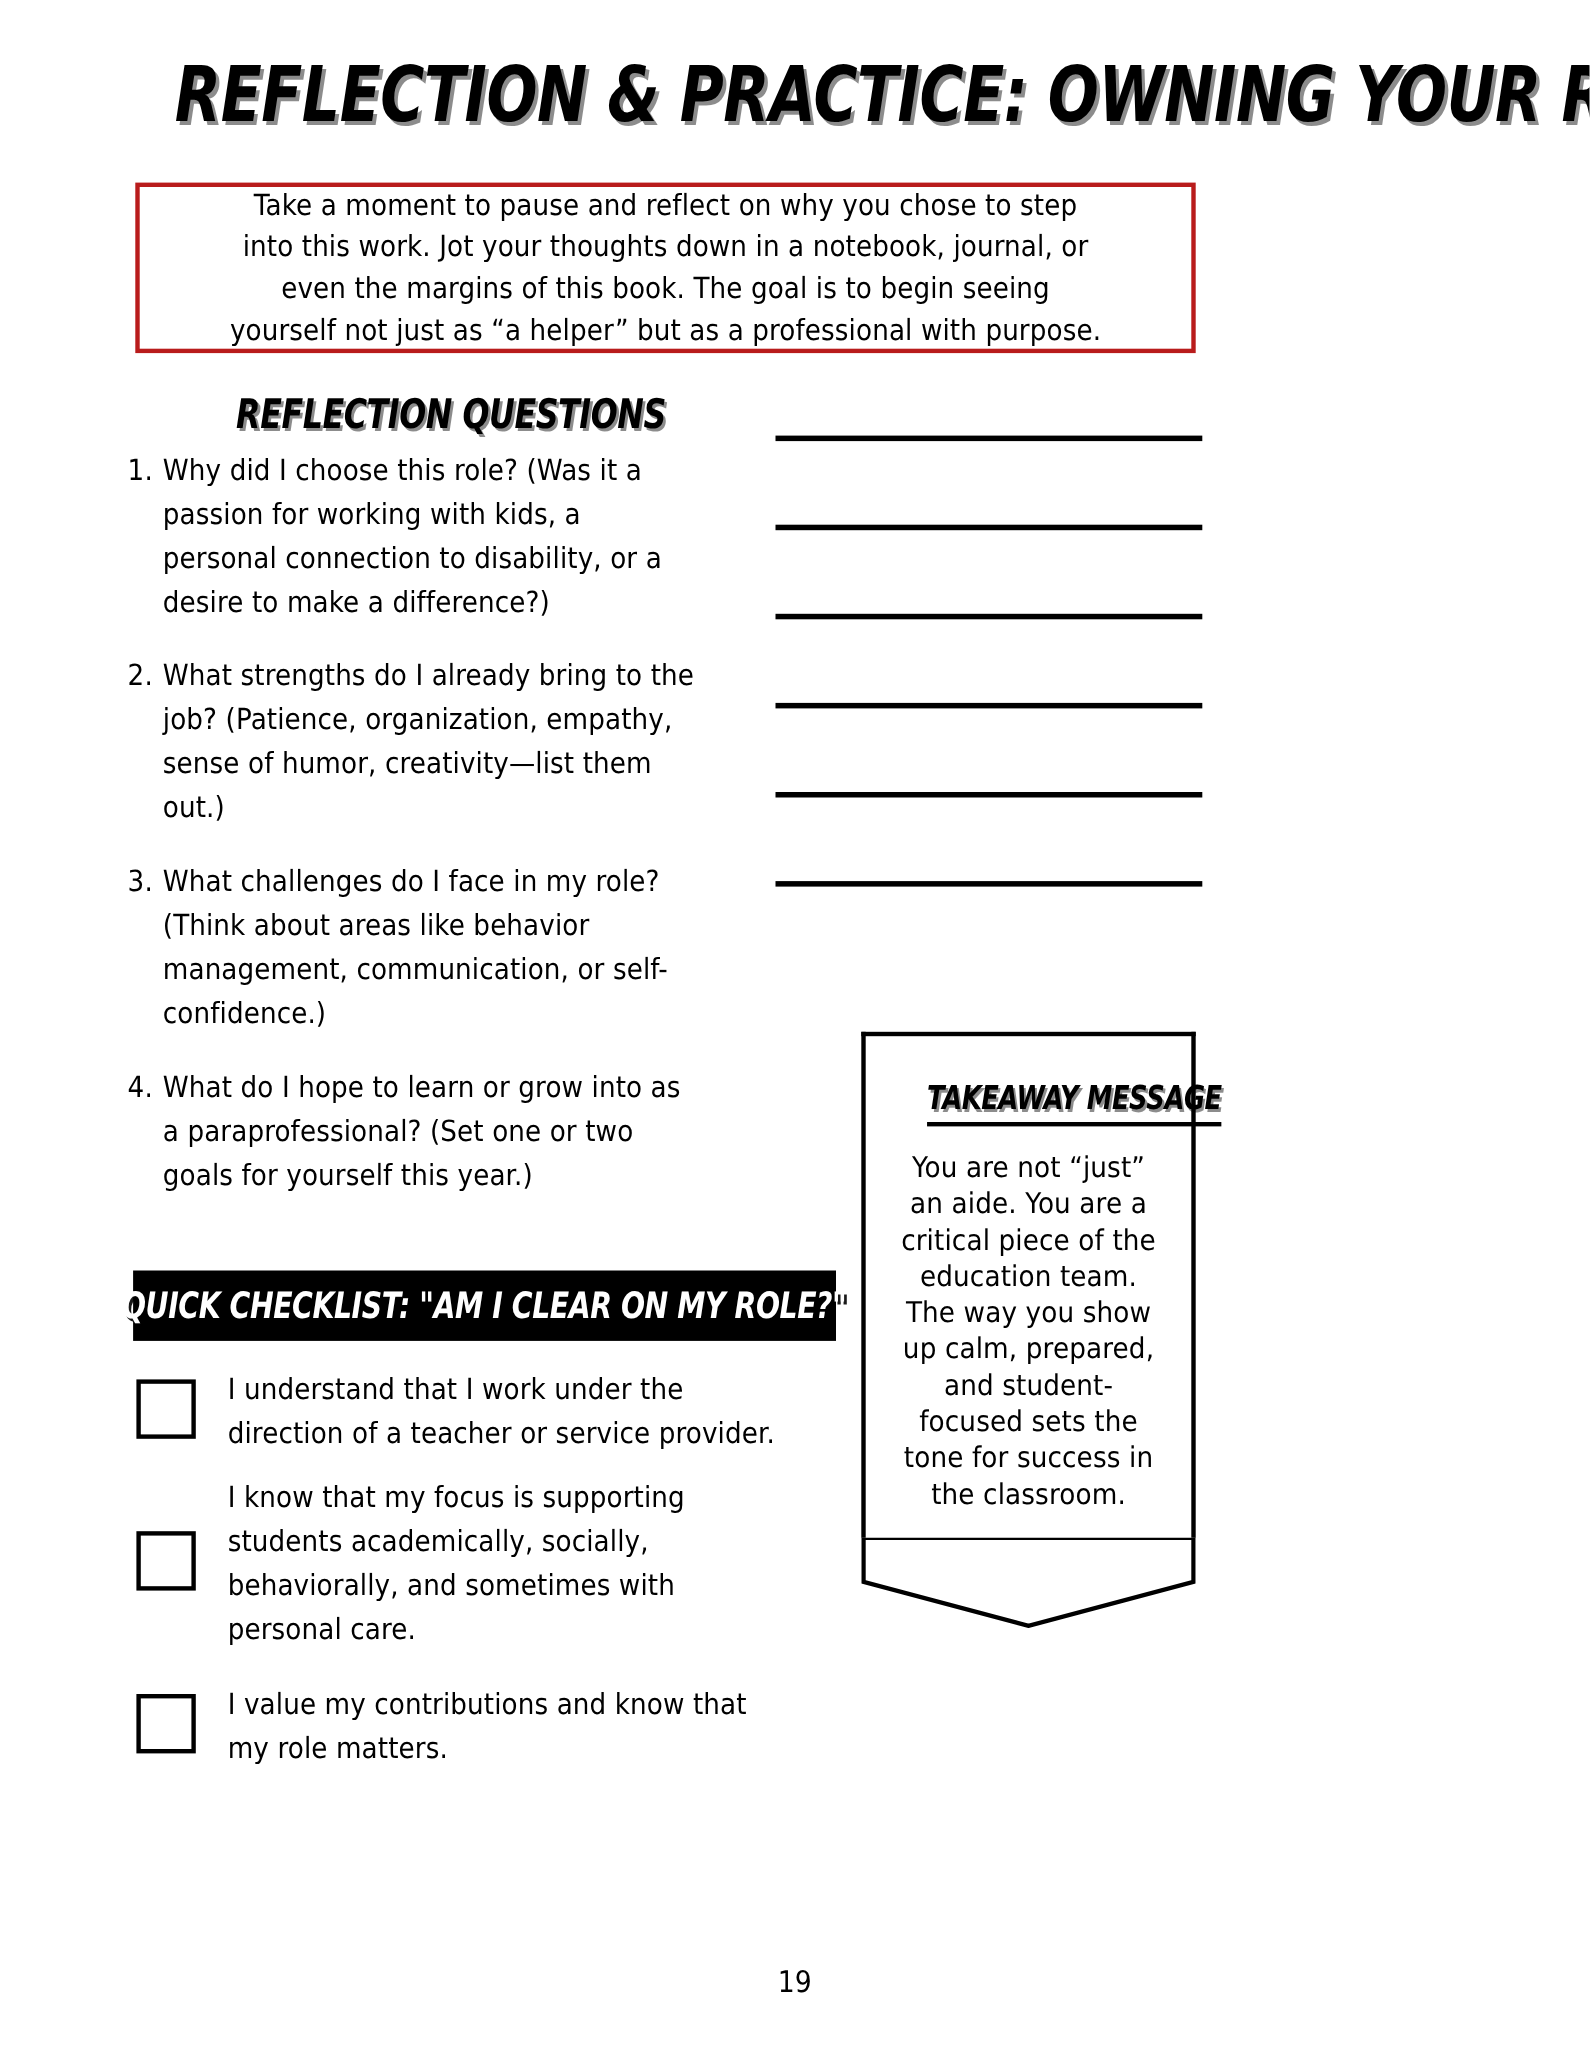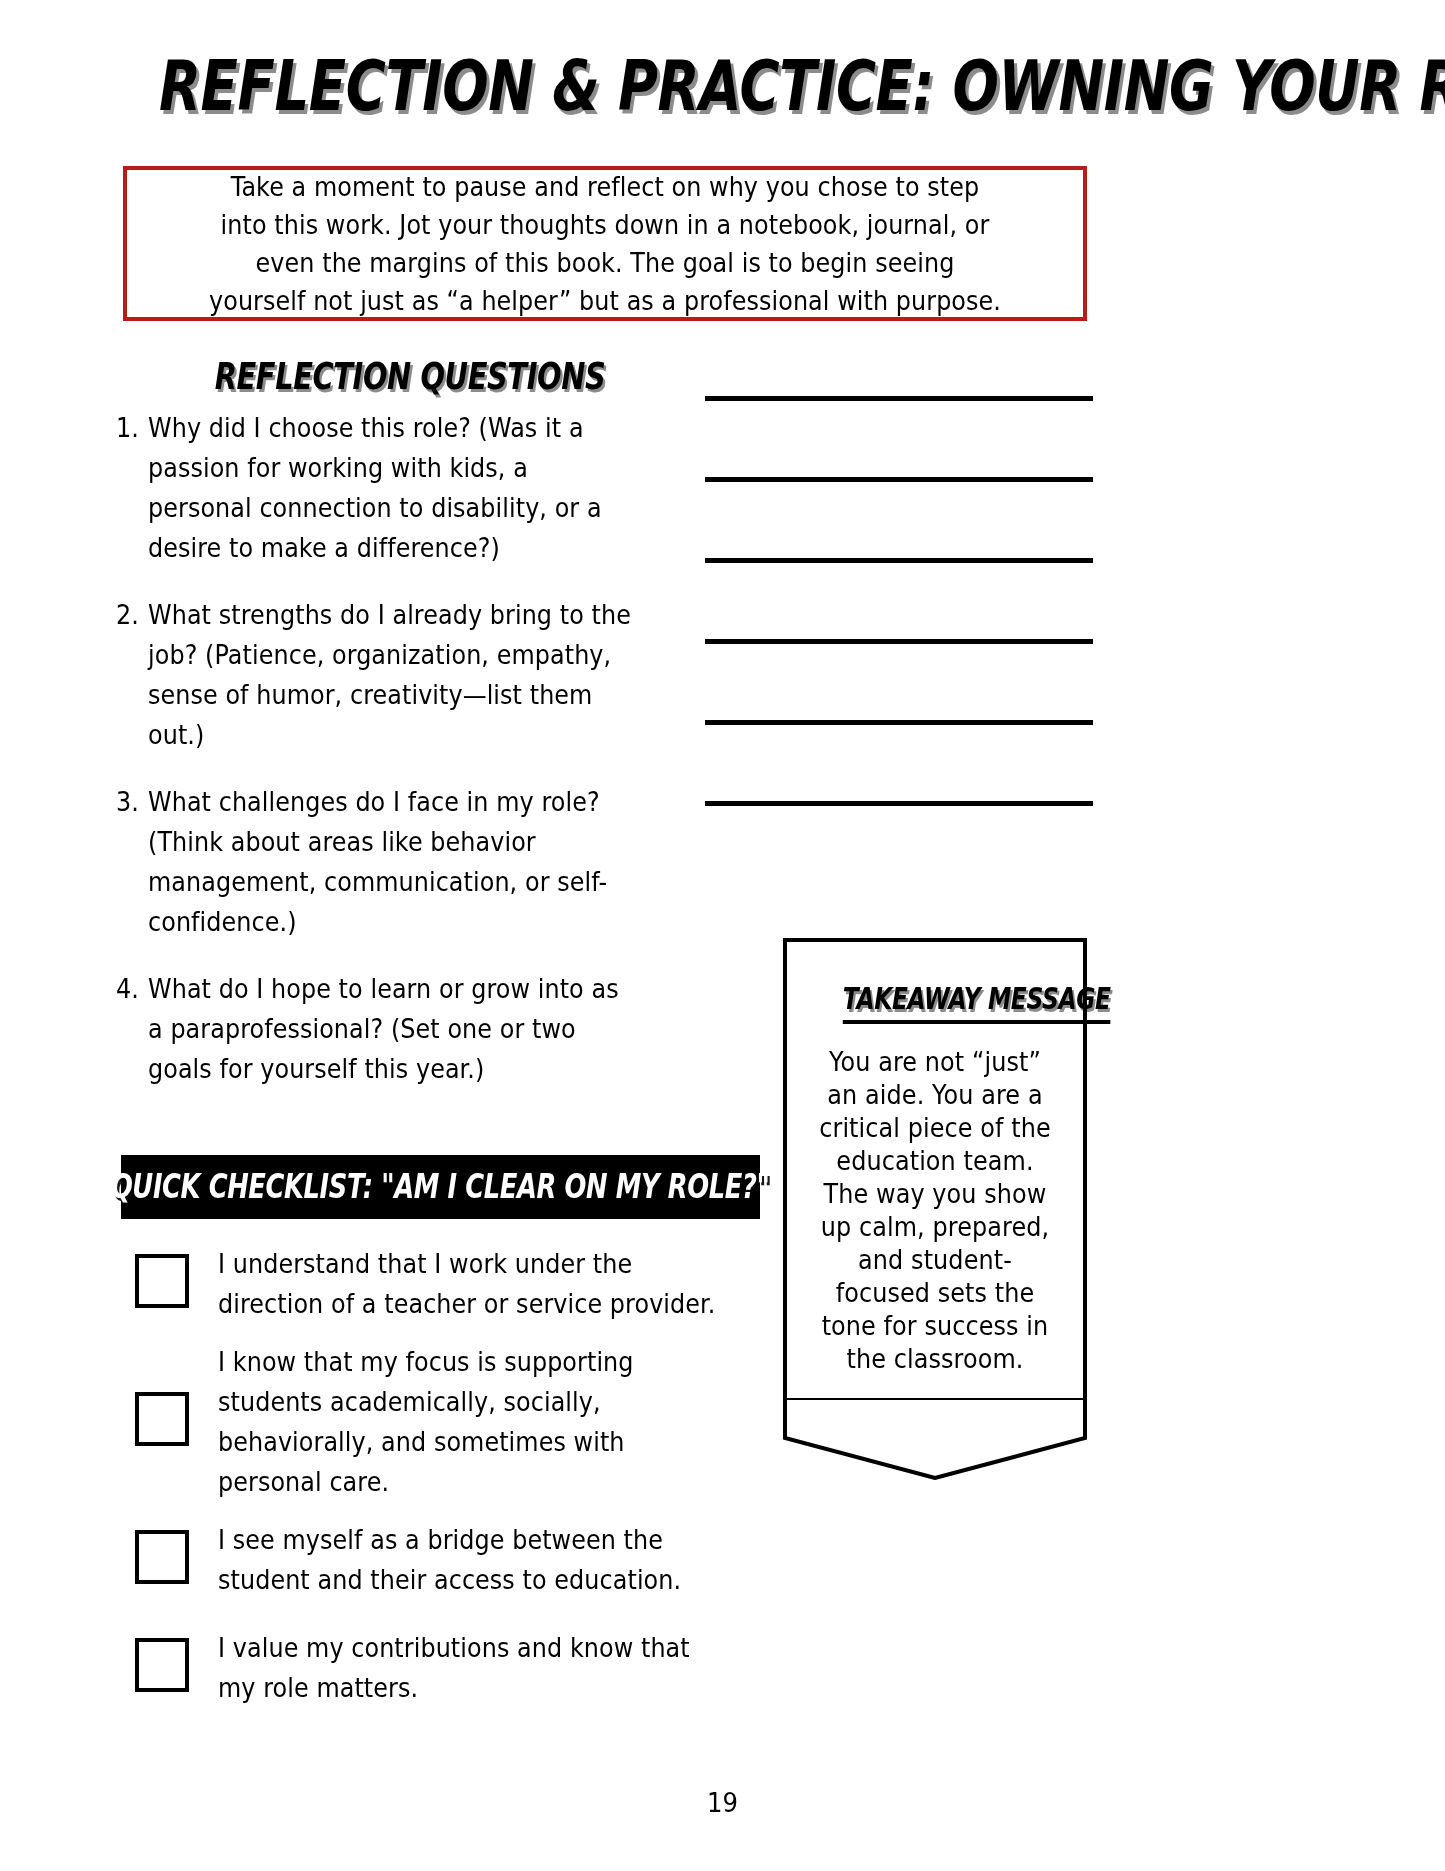--- a/index.html
+++ b/index.html
@@ -136,21 +136,21 @@
   }
   #checklist-banner-text {
     color: #ffffff;
     font-size: 33px;
     line-height: 38px;
     text-shadow: 3px 3px 0 rgba(0,0,0,0.9);
   }
 
   #checklist-items {
     position: absolute;
-    left: 135px;
+    left: 124px;
     top: 1244px;
     width: 648px;
   }
   .check-item {
     display: flex;
     align-items: flex-start;
     margin-bottom: 18px;
   }
   .checkbox {
     flex: 0 0 auto;
@@ -293,24 +293,20 @@
     <div class="check-item ci-1">
       <div class="checkbox"></div>
       <div class="check-text">I understand that I work under the direction of a teacher or service provider.</div>
     </div>
 
     <div class="check-item ci-2">
       <div class="checkbox"></div>
       <div class="check-text">I know that my focus is supporting students academically, socially, behaviorally, and sometimes with personal care.</div>
     </div>
 
-    <div class="check-item ci-3">
-      <div class="checkbox"></div>
-      <div class="check-text">I see myself as a bridge between the student and their access to education.</div>
-    </div>
 
     <div class="check-item ci-4">
       <div class="checkbox"></div>
       <div class="check-text">I value my contributions and know that my role matters.</div>
     </div>
 
   </div>
 
   <div id="takeaway">
     <div id="takeaway-body">

